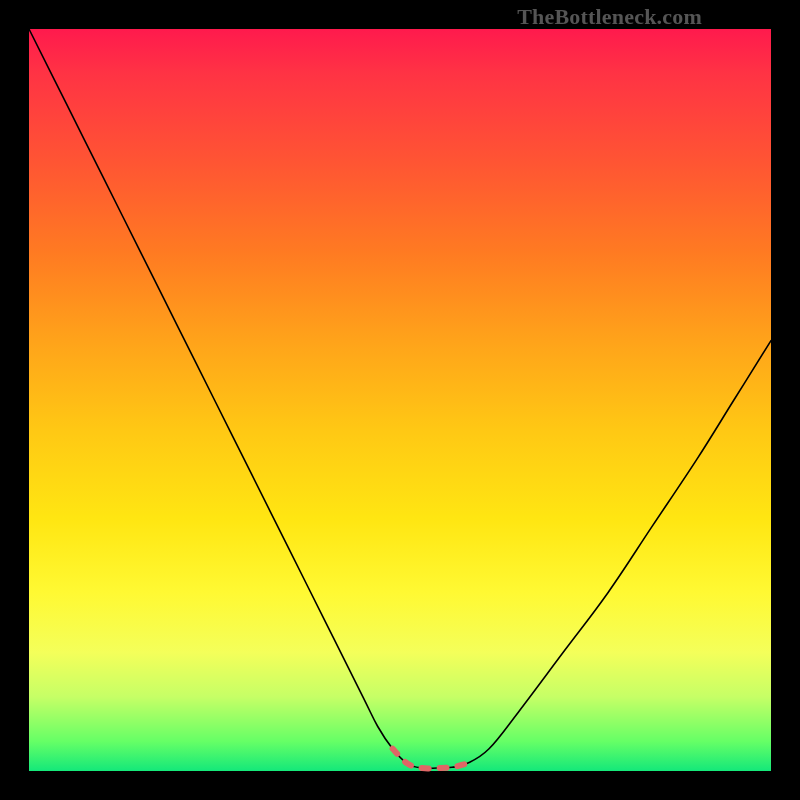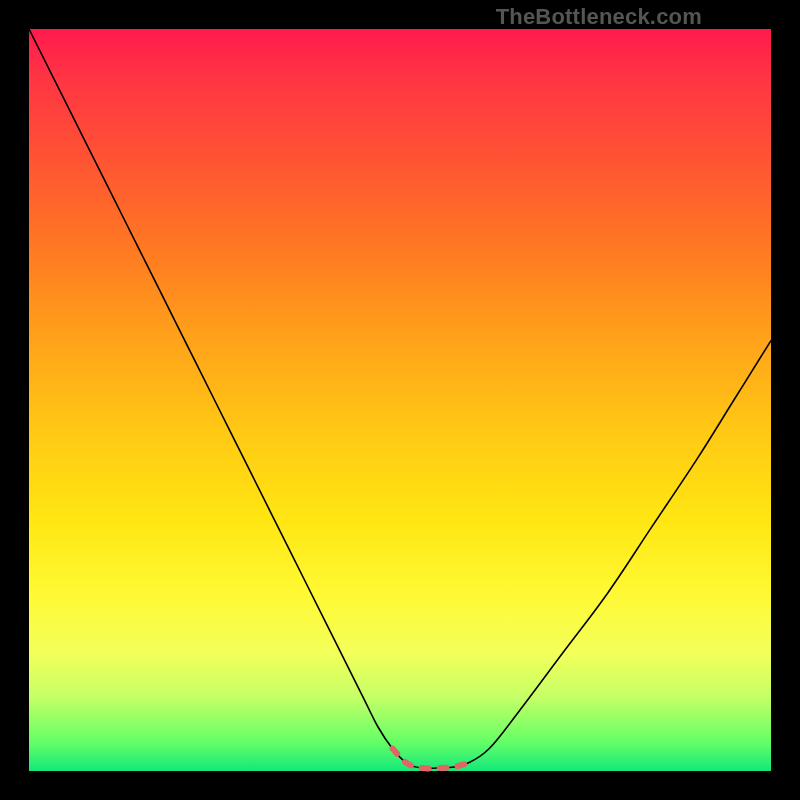--- a/index.html
+++ b/index.html
@@ -9,20 +9,21 @@
     height: 800px;
     background: #000;
     overflow: hidden;
     font-family: Arial, Helvetica, sans-serif;
   }
   .frame {
     position: relative;
     width: 714px;
     height: 800px;
     background: #000;
+    font-family: Liberation Serif, serif;
   }
   .watermark {
     position: absolute;
     top: 4px;
     right: 12px;
     color: #555;
     font-size: 22px;
     font-weight: 600;
     letter-spacing: 0.2px;
     z-index: 10;

